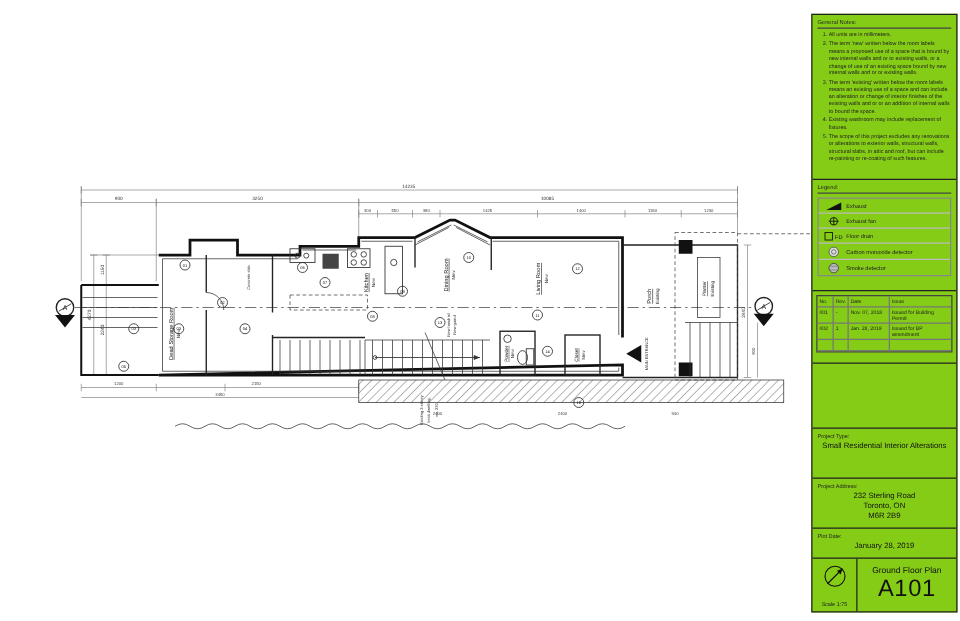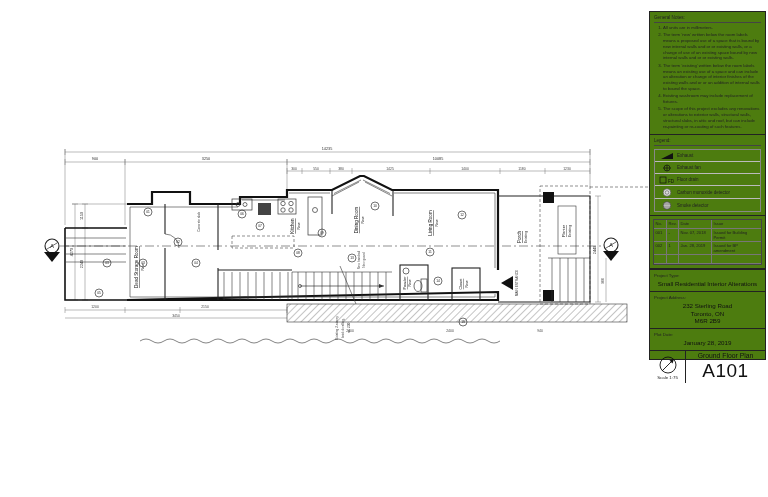--- a/index.html
+++ b/index.html
@@ -17,21 +17,21 @@
   .cut{stroke:#444;stroke-width:.6;fill:none;stroke-dasharray:9,3,2,3}
   .dimt{font-size:3.8px;fill:#333}
   .dimts{font-size:3.4px;fill:#444}
   .room{font-size:4.6px;fill:#111;text-decoration:underline}
   .rooms{font-size:3.6px;fill:#222}
   .roomsm{font-size:3.8px;fill:#111;text-decoration:underline}
   .ann{font-size:3.2px;fill:#333}
   .key{font-size:3.2px;fill:#111}
   .secl{font-size:5.5px;fill:#111}
   
-  #titleblock{position:absolute;left:649px;top:11px;width:117px;height:349px;border:1px solid #222;box-sizing:border-box;display:flex;flex-direction:column;background:#4d7c0f;}
+  #titleblock{position:absolute;left:649px;top:11px;width:117px;height:479px;border:1px solid #222;box-sizing:border-box;display:flex;flex-direction:column;background:#84cc16;}
   .tb-sec{border-bottom:1px solid #222;box-sizing:border-box;padding:3px 4px;position:relative;}
   .tb-head{font-size:4.6px;color:#222;padding-bottom:2px;border-bottom:.5px solid #444;margin-bottom:2px;}
   .tb-label{font-size:4.4px;color:#222;}
   #notes-sec{height:132px;}
   #notes-list{margin:1px 0 0 0;padding-left:9px;font-size:4.3px;line-height:1.35;color:#222;}
   #notes-list li{margin-bottom:1.5px;}
   #legend-sec{height:89px;}
   .lg-rows{border:.5px solid #888;margin-top:3px;}
   .lg-row{display:flex;align-items:center;border-bottom:.5px solid #bbb;padding:1.5px 2px;}
   .lg-row:last-child{border-bottom:none;}

